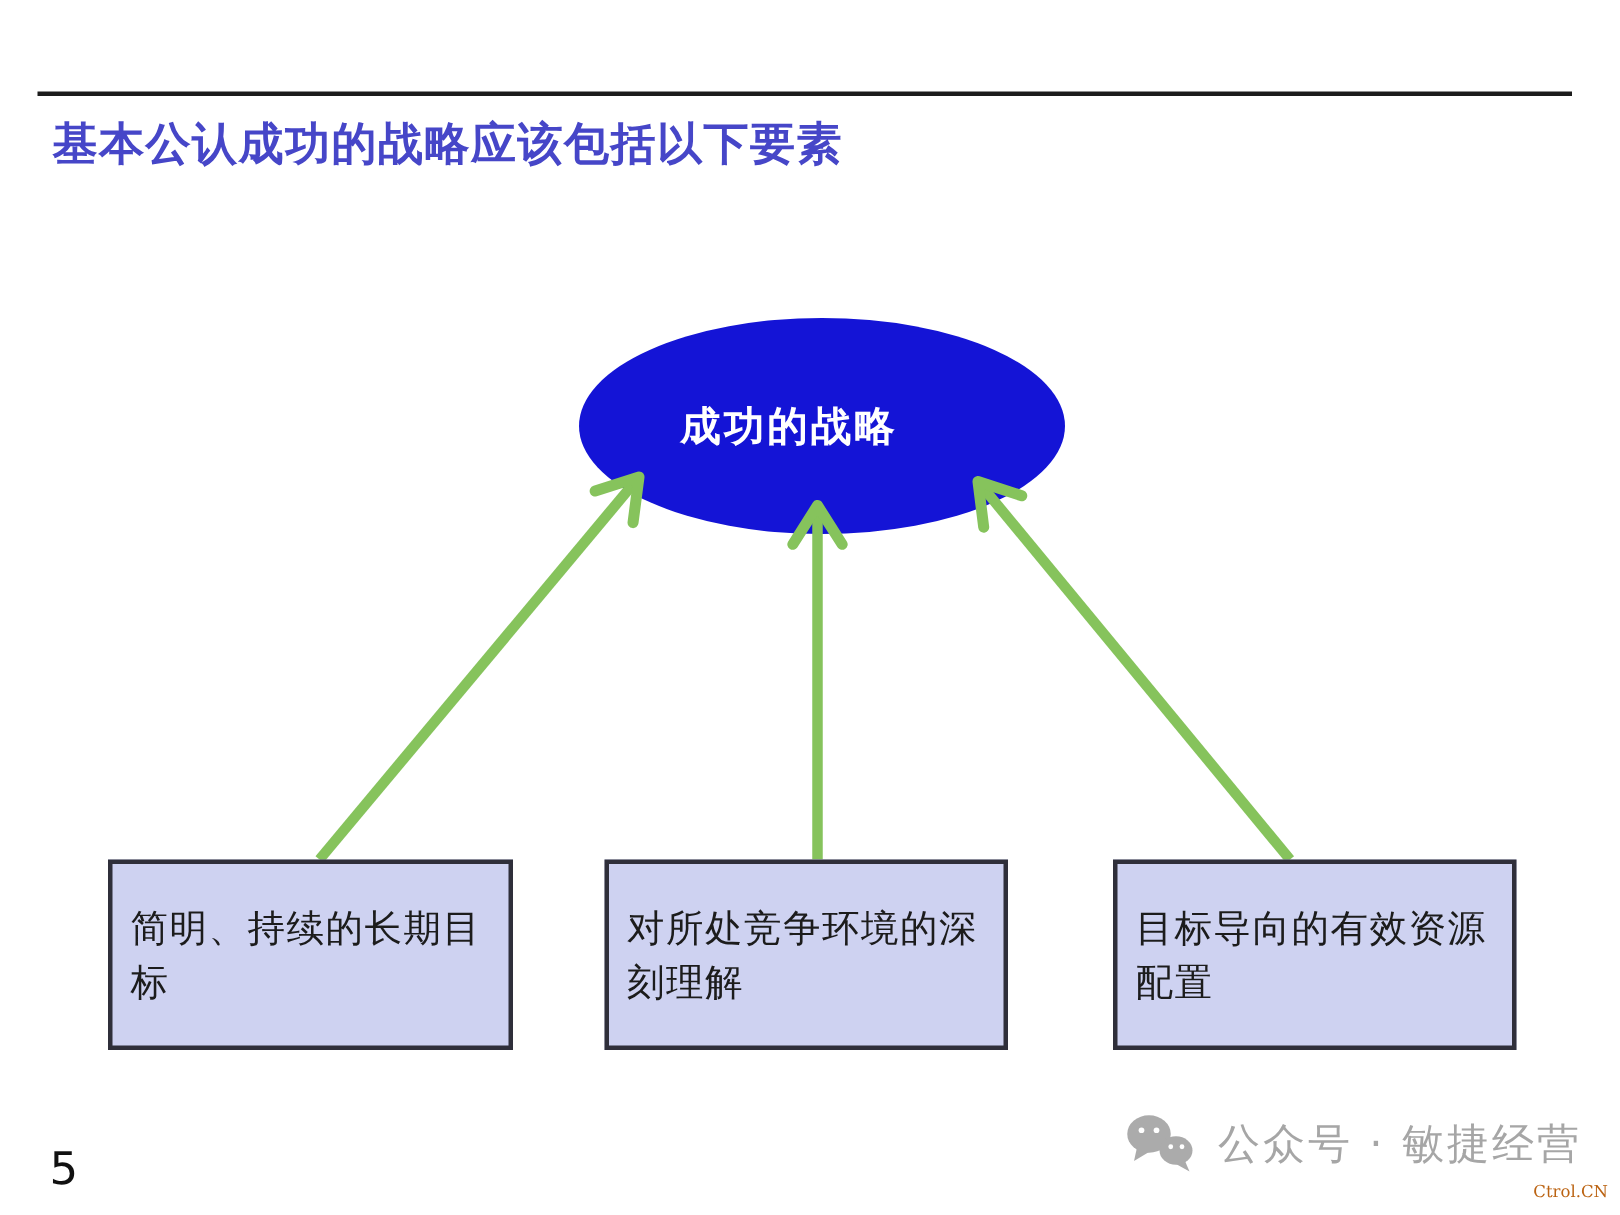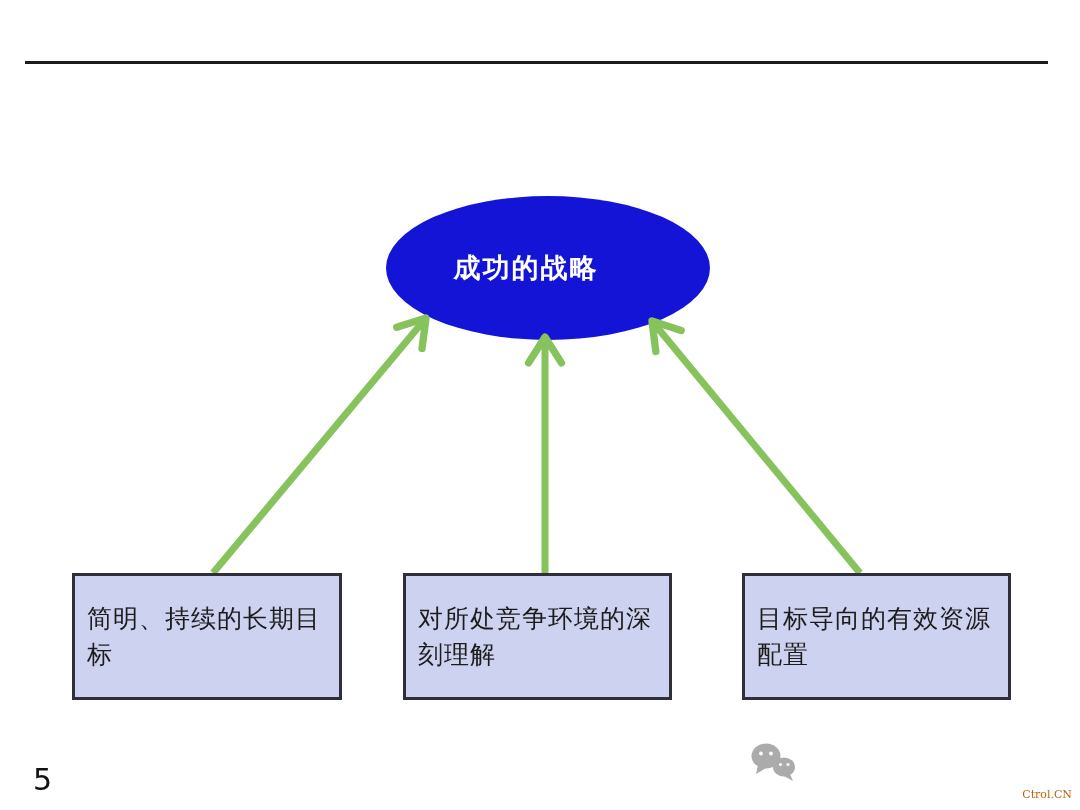--- a/index.html
+++ b/index.html
@@ -11,21 +11,21 @@
     --panel-border:#2f2f3a;--arrow-green:#86c35c;--footer-gray:#a6a6a6;
     --watermark-orange:#bb6312;
   }
   .top-rule{position:absolute;left:25px;top:61px;width:1023px;height:3px;background:#1c1c1c;}
   .slide-title{
     position:absolute;left:35px;top:76px;width:980px;
     font-family:"DejaVu Serif","Liberation Serif",serif;
     font-size:30px;font-weight:bold;color:var(--title-color);letter-spacing:1px;
   }
   .ellipse{
-    position:absolute;left:386px;top:196px;width:324px;height:144px;
+    position:absolute;left:386px;top:212px;width:324px;height:144px;
     background:var(--ellipse-fill);border-radius:50%;
     display:flex;align-items:center;justify-content:center;
     z-index:1;
   }
   .ellipse span{
     font-family:"DejaVu Serif","Liberation Serif",serif;
     color:#ffffff;font-size:27px;font-weight:bold;letter-spacing:2px;
     transform:translateX(-22px);
   }
   #arrow-layer{position:absolute;left:0;top:0;width:1080px;height:810px;z-index:2;pointer-events:none;}
@@ -70,20 +70,21 @@
     font-size:11px;color:var(--watermark-orange);
   }
 </style>
 </head>
 <body>
 
 <div id="slide" style="--title-color: #4646c8; --ellipse-fill: #1414d6; --panel-fill: #ced2f1; --panel-border: #2f2f3a; --arrow-green: #86c35c; --footer-gray: #a6a6a6; --watermark-orange: #bb6312;">
 
   <div class="top-rule"></div>
 
+  <div class="slide-title">基本公认成功的战略应该包括以下要素</div>
 
   <div class="ellipse">
     <span>成功的战略</span>
   </div>
 
   <svg id="arrow-layer" viewBox="0 0 1080 810">
     <defs>
       <marker id="head" markerWidth="6.4" markerHeight="6.4" refX="4.6" refY="3" orient="auto" markerUnits="strokeWidth">
         <path d="M0.9,0.65 L4.6,3 L0.9,5.35" fill="none" stroke="#86c35c" stroke-width="1.05" stroke-linecap="round" stroke-linejoin="round"></path>
       </marker>
@@ -116,17 +117,18 @@
         <ellipse cx="34" cy="25" rx="11" ry="9.5"></ellipse>
         <polygon points="40,32 43,39 34,34"></polygon>
       </g>
       <g fill="#ffffff">
         <circle cx="11" cy="11.5" r="1.9"></circle>
         <circle cx="21" cy="11.5" r="1.9"></circle>
         <circle cx="30.5" cy="22.5" r="1.6"></circle>
         <circle cx="38" cy="22.5" r="1.6"></circle>
       </g>
     </svg>
+    <span class="brand-label">公众号 · 敏捷经营</span>
   </div>
 
   <div class="watermark">Ctrol.CN</div>
 
 </div>
 
 </body></html>

